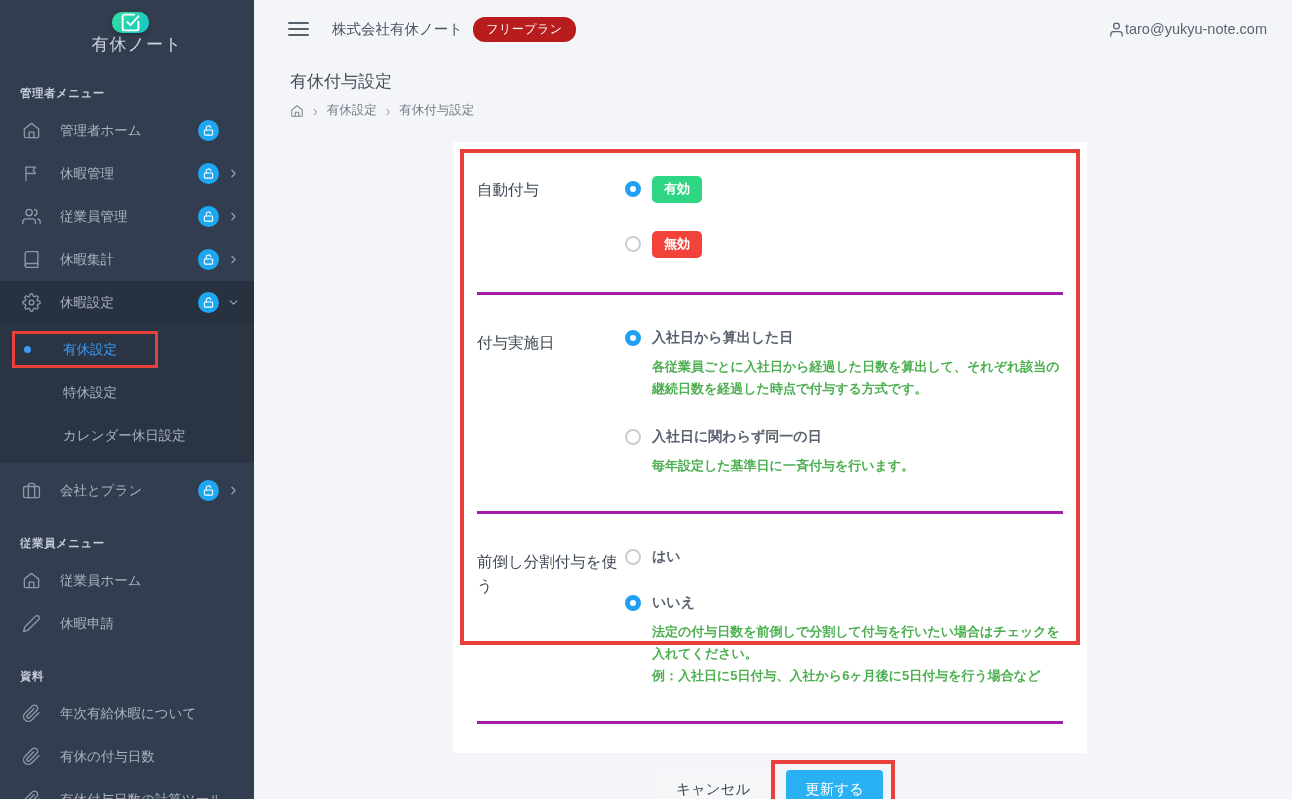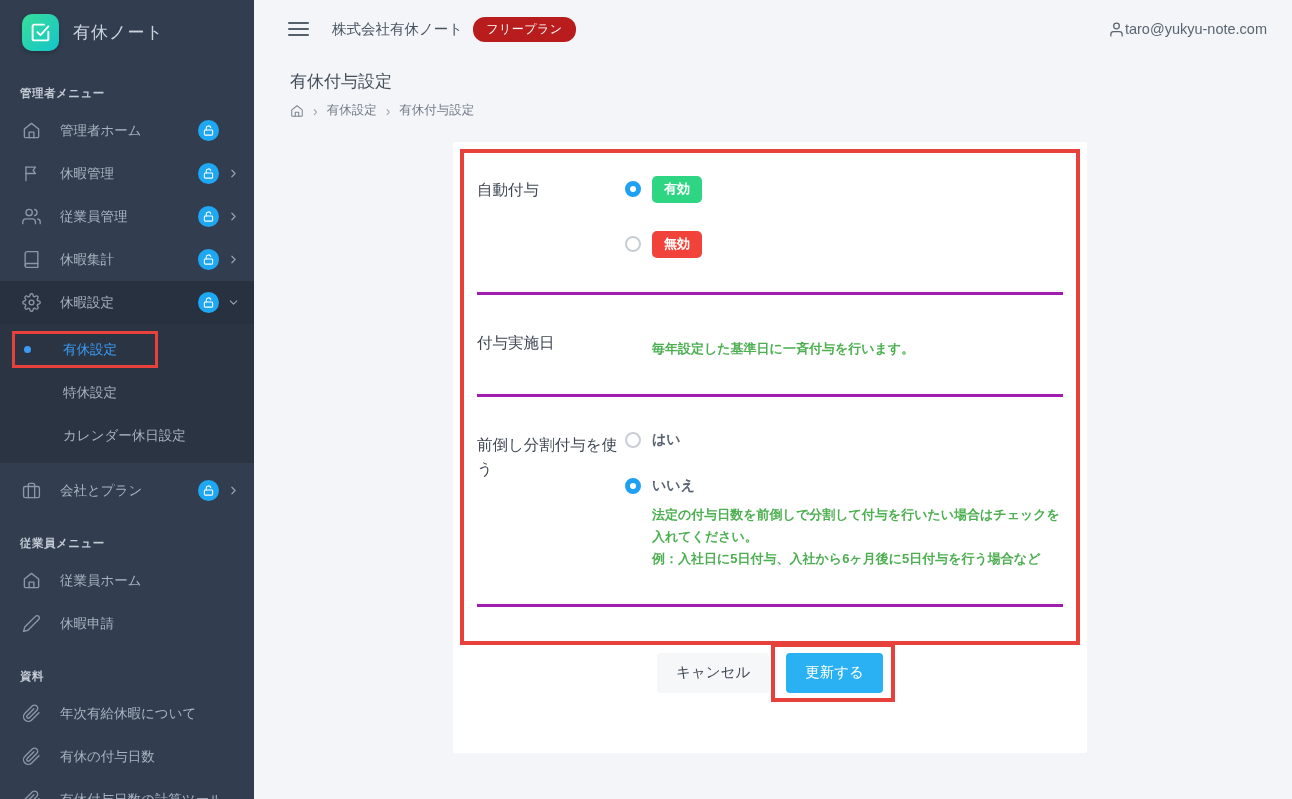--- a/index.html
+++ b/index.html
@@ -8,21 +8,21 @@
     font-family:"Liberation Sans","DejaVu Sans",sans-serif;
     background:#f3f5f8; color:#3d4653; display:flex;
   }
   svg { display:block; }
 
   
   .sidebar {
     width:254px; min-width:254px; height:799px;
     background:#323e50; color:#a9b2bf; overflow:hidden; position:relative;
   }
-  .logo-row { display:flex; align-items:center; padding:12px 16px 10px 22px; height:62px; }
+  .logo-row { display:flex; align-items:center; padding:12px 16px 10px 22px; height:62px;flex-direction:column; }
   .logo-badge {
     width:37px; height:37px; border-radius:10px;
     background:linear-gradient(135deg,#37df99,#14c4cb);
     display:flex; align-items:center; justify-content:center;
     box-shadow:0 2px 5px rgba(0,0,0,.25);
   }
   .logo-text { margin-left:14px; font-size:17px; color:#ccd3dc; letter-spacing:1px; }
   .nav-section-header {
     padding:24px 20px 8px 20px; font-size:11.5px; font-weight:bold;
     color:#c3cad4; letter-spacing:.5px;
@@ -376,20 +376,31 @@
               <span class="opt-badge red">無効</span>
             </div>
           </div>
         </div>
       </div>
 
       <div class="form-row">
         <div class="row-label">付与実施日</div>
         <div class="row-options">
           <div class="option">
+            <div class="option-main">
+              <span class="radio on"></span>
+              <span class="option-text">入社日から算出した日</span>
+            </div>
+            <div class="helper">各従業員ごとに入社日から経過した日数を算出して、それぞれ該当の継続日数を経過した時点で付与する方式です。</div>
+          </div>
+          <div class="option">
+            <div class="option-main">
+              <span class="radio off"></span>
+              <span class="option-text">入社日に関わらず同一の日</span>
+            </div>
             <div class="helper">毎年設定した基準日に一斉付与を行います。</div>
           </div>
         </div>
       </div>
 
       <div class="form-row">
         <div class="row-label">前倒し分割付与を使う</div>
         <div class="row-options">
           <div class="option">
             <div class="option-main">

